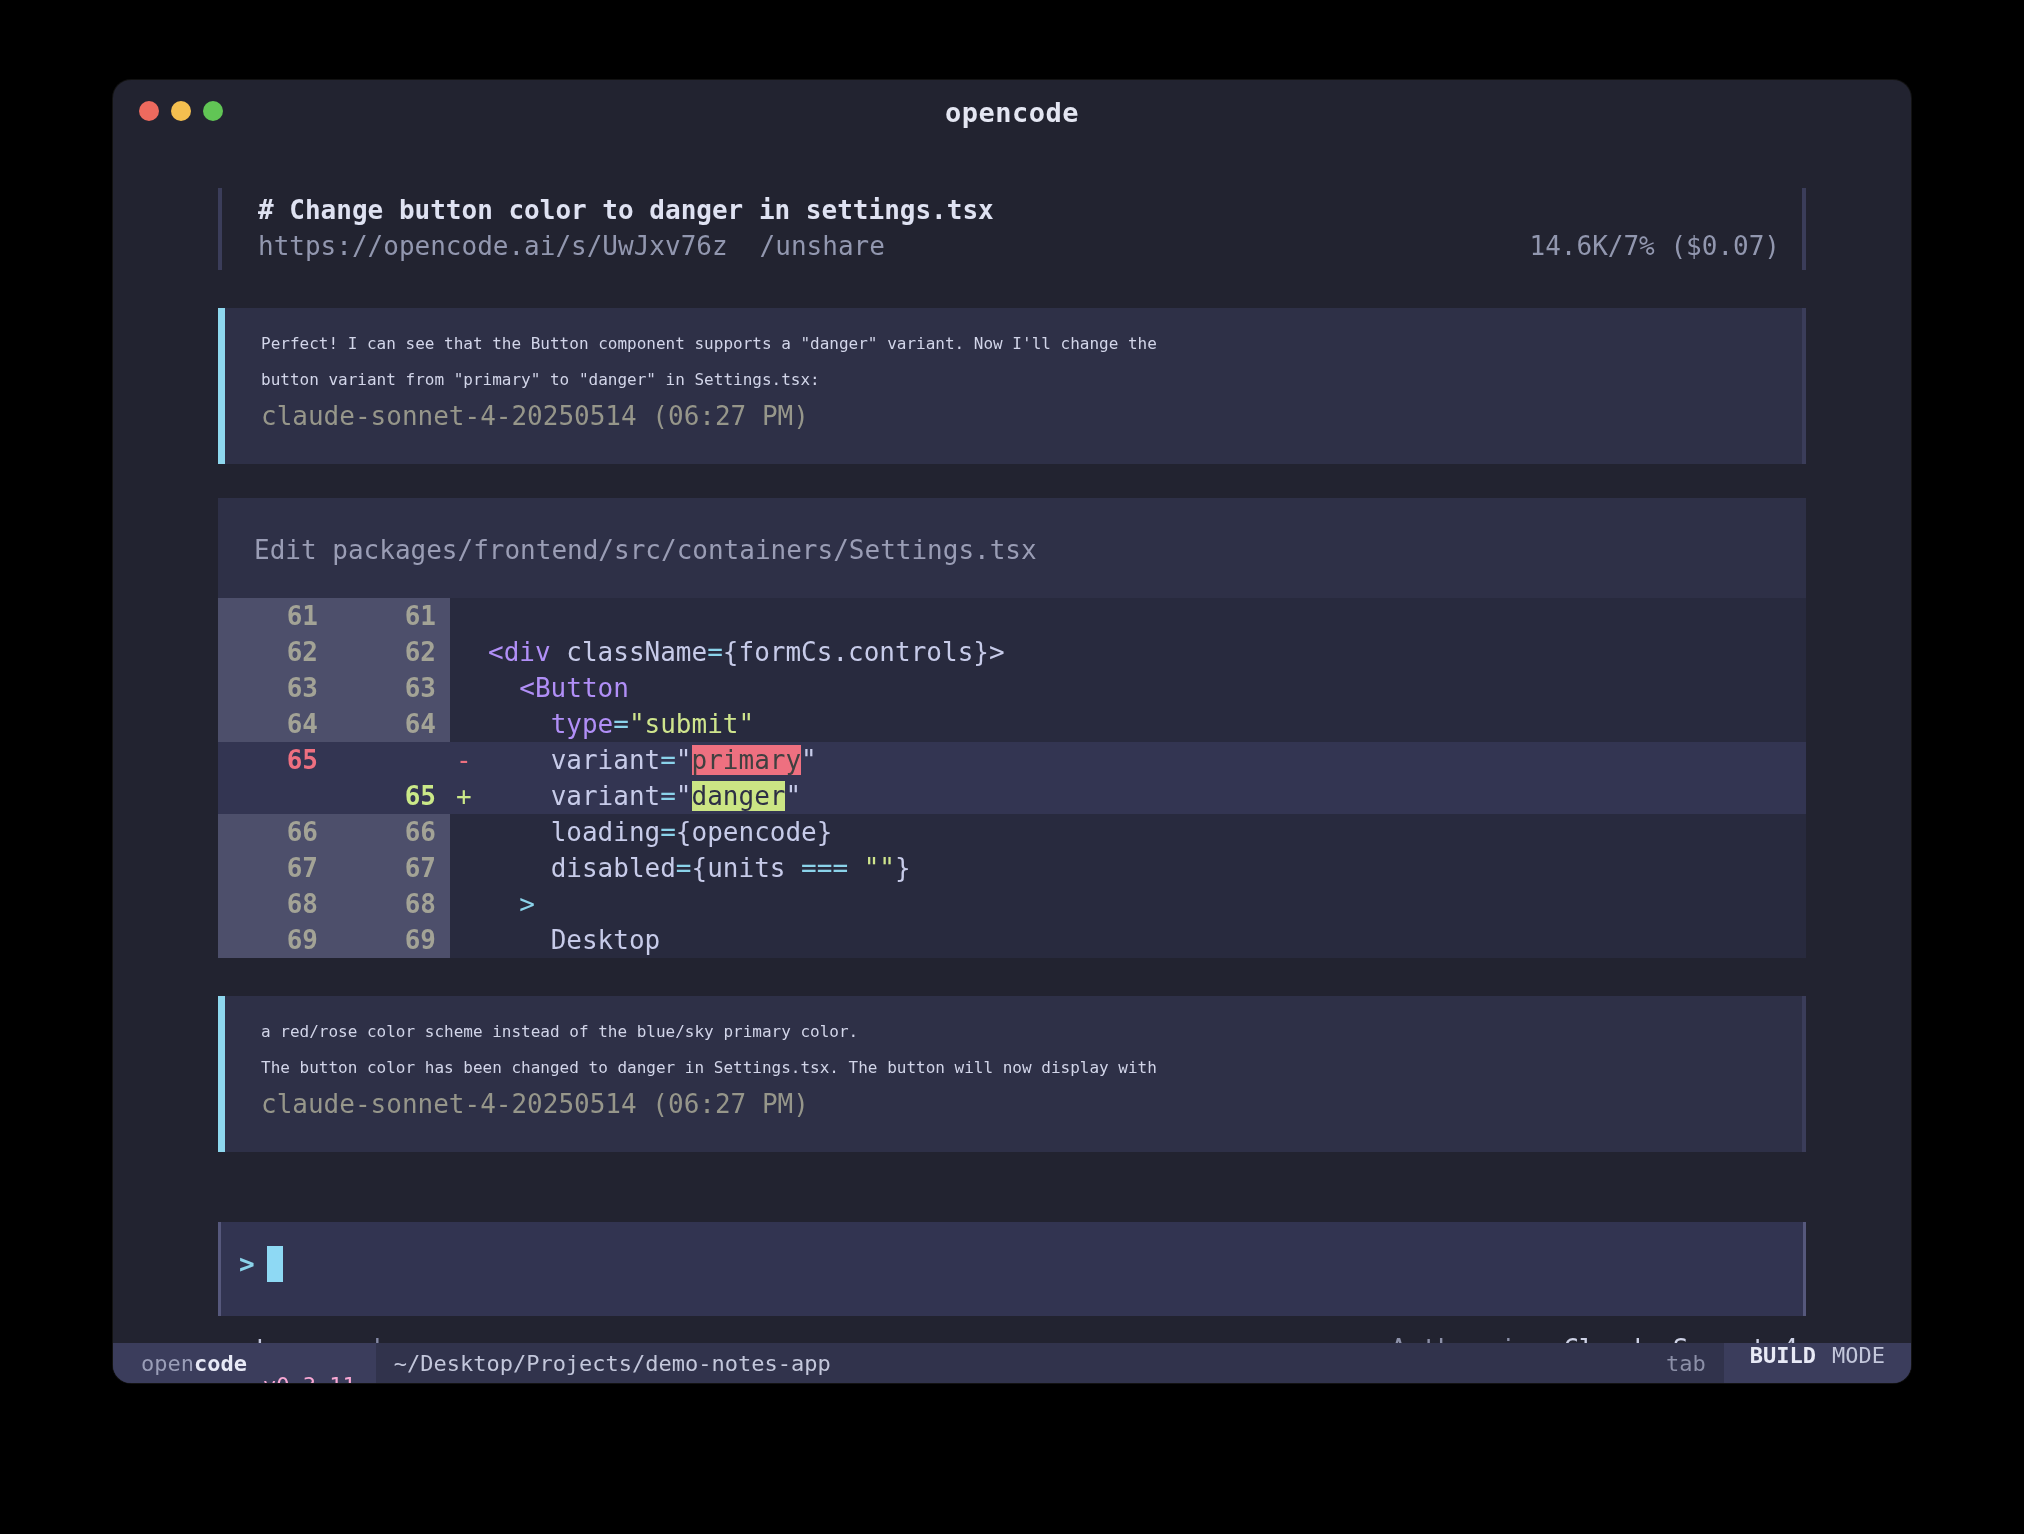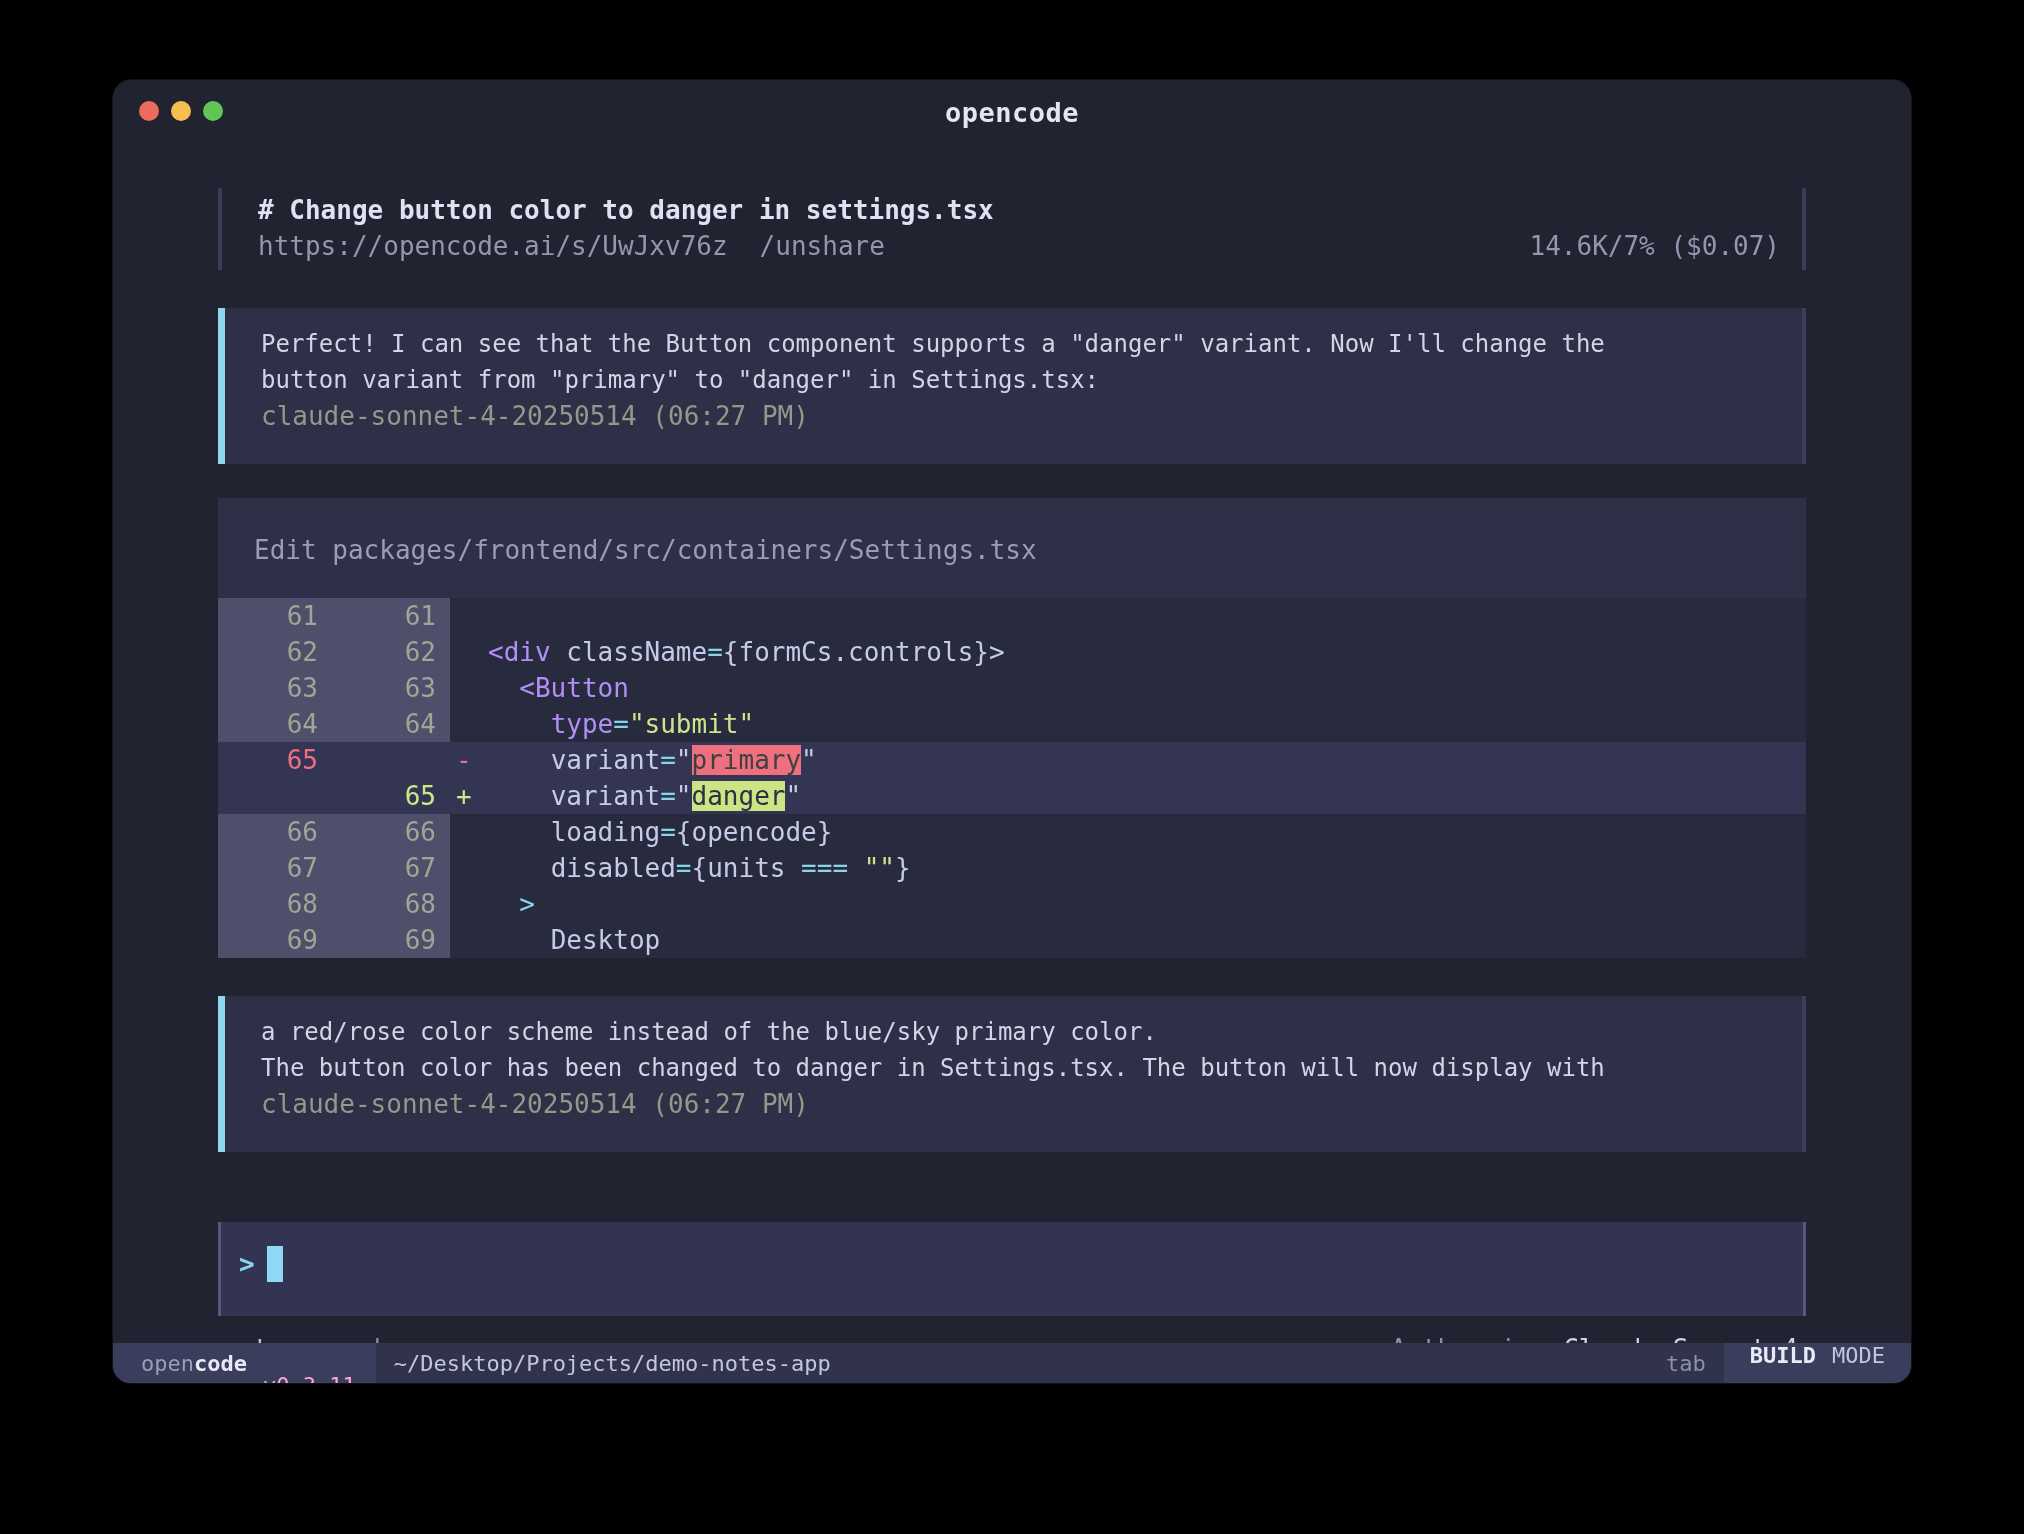--- a/index.html
+++ b/index.html
@@ -32,31 +32,31 @@
   .session-title{font-size:26px;font-weight:bold;color:#dfe2f2;line-height:36px;white-space:pre;}
   .session-sub{display:flex;align-items:baseline;font-size:26px;line-height:36px;color:#9297af;}
   .session-sub .unshare{margin-left:32px;}
   .session-sub .usage{margin-left:auto;}
   
   .msg{
     margin-top:38px;background:#2e3047;
     border-left:7px solid #8ed7ee;border-right:4px solid #3b3d5a;
     padding:18px 22px 30px 36px;
   }
-  .msg .line{font-size:24px;line-height:36px;color:#d2d5e9;white-space:pre;}
+  .msg .line{font-size:16px;line-height:36px;color:#d2d5e9;white-space:pre;}
   .msg .meta{font-size:26px;line-height:36px;color:#96968a;white-space:pre;}
   
   .edit-panel{margin-top:34px;}
   .edit-head{
     background:#2e3047;padding:34px 22px 30px 36px;
     font-size:26px;line-height:36px;color:#9a9db5;white-space:pre;
   }
   .diff{background:#282a3e;font-size:26px;}
   .drow{display:flex;height:36px;line-height:36px;white-space:pre;}
-  .drow .g{display:inline-block;text-align:right;color:#a3a396;}
+  .drow .g{display:inline-block;text-align:right;color:#a3a396;font-weight:bold;}
   .drow .g.old{width:108px;padding-right:8px;box-sizing:border-box;}
   .drow .g.new{width:124px;padding-right:14px;box-sizing:border-box;}
   .drow.context .g{background:#4d4f6b;}
   .drow .mark{display:inline-block;width:38px;padding-left:6px;box-sizing:border-box;}
   .drow .code{flex:1;color:#c7cbe9;}
   .drow.removed,.drow.added{background:#333552;}
   .drow.removed .mark{color:#ee7080;}
   .drow.added .mark{color:#cbe988;}
   .drow.removed .g.old{color:#ee7080;}
   .drow.added .g.new{color:#cbe988;}

